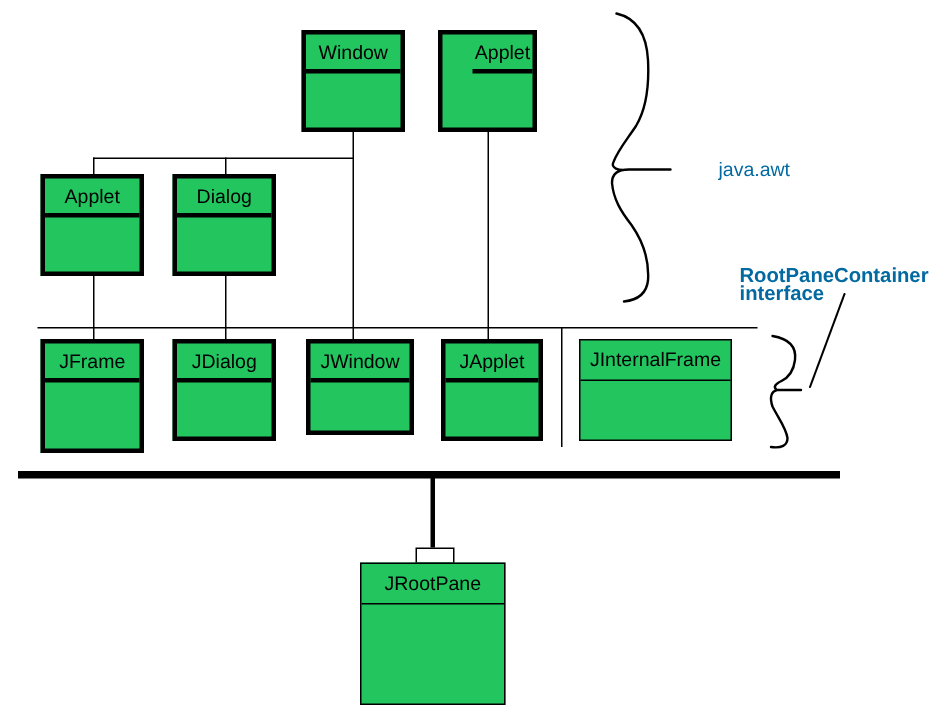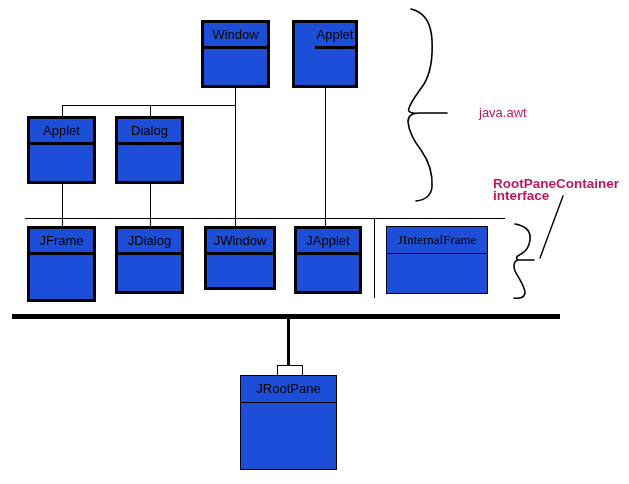--- a/index.html
+++ b/index.html
@@ -12,21 +12,21 @@
     width: 629px;
     height: 484px;
     background: #ffffff;
     font-family: "Liberation Sans", sans-serif;
     overflow: hidden;
   }
   
   .cbox {
     position: absolute;
     box-sizing: border-box;
-    background: #1d4ed8;
+    background: #22c55e;
     border: 3px solid #000000;
     display: flex;
     flex-direction: column;
   }
   .cbox.thin {
     border-width: 1px;
   }
   .cbox .title {
     box-sizing: border-box;
     height: 26px;
@@ -58,21 +58,21 @@
     background: #000000;
   }
   .thickline {
     position: absolute;
     background: #000000;
   }
   
   .label {
     position: absolute;
     font-size: 13px;
-    color: #be185d;
+    color: #0369a1;
     white-space: nowrap;
     padding-left: 24px;
   }
   .label.bold {
     font-weight: bold;
     font-size: 13.5px;
     line-height: 17px;
   }
   
   #overlay {
@@ -144,21 +144,21 @@
   <div class="cbox" style="left:204px; top:226px; width:72px; height:64px;">
     <div class="title">JWindow</div>
     <div class="body"></div>
   </div>
 
   <div class="cbox" style="left:294px; top:226px; width:68px; height:68px;">
     <div class="title">JApplet</div>
     <div class="body"></div>
   </div>
 
-  <div class="cbox thin" style="left:386px; top:226px; width:102px; height:68px;font-family:Liberation Serif, serif;">
+  <div class="cbox thin" style="left:386px; top:226px; width:102px; height:68px;">
     <div class="title">JInternalFrame</div>
     <div class="body"></div>
   </div>
 
   <div class="cbox thin" style="left:240px; top:375px; width:97px; height:95px;">
     <div class="title">JRootPane</div>
     <div class="body"></div>
   </div>
 
   <div class="label" style="left:455px; top:105px;">java.awt</div>

